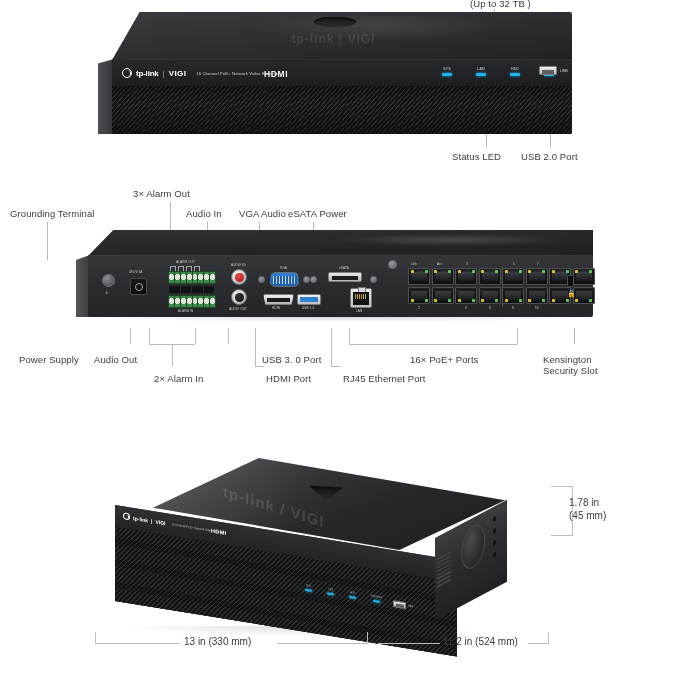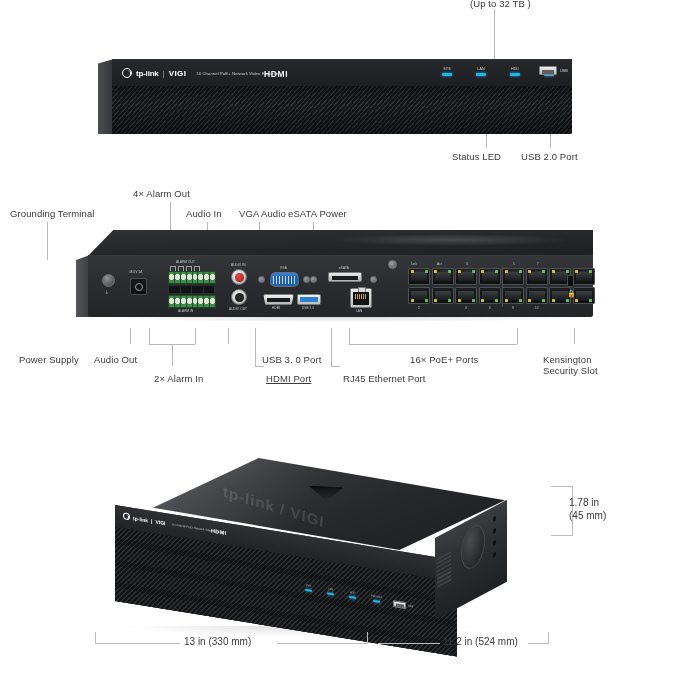--- a/index.html
+++ b/index.html
@@ -378,20 +378,25 @@
 <div id="stage">
 
   <div id="view-front">
 
     <div class="callout-label" style="left:470px; top:-2px;">(Up to 32 TB )</div>
     <div class="lead-line lead-v" style="left:494px; top:9px; height:56px;"></div>
 
     <div class="front-body">
       <div class="front-side"></div>
 
+      <div class="front-top">
+        <div class="front-top-sheen"></div>
+        <div class="top-vent"></div>
+        <div class="top-logo">tp-link | VIGI</div>
+      </div>
 
       <div class="front-face">
         <div class="fp-brand">
           <span class="tp-mark"></span>
           <span class="fp-tplink">tp-link</span>
           <span class="fp-sep">|</span>
           <span class="fp-vigi">VIGI</span>
           <span class="fp-model">16 Channel PoE+ Network Video Recorder</span>
         </div>
         <div class="fp-hdmi">HDMI</div>
@@ -431,21 +436,21 @@
 
     <div class="lead-line lead-v" style="left:550px; top:134px; height:14px;"></div>
     <div class="callout-label" style="left:521px; top:151px;">USB 2.0 Port</div>
   </div>
 
   <div id="view-rear">
 
     <div class="callout-label" style="left:10px; top:28px;">Grounding Terminal</div>
     <div class="lead-line lead-v" style="left:47px; top:42px; height:38px;"></div>
 
-    <div class="callout-label" style="left:133px; top:8px;">4× Alarm Out</div>
+    <div class="callout-label" style="left:133px; top:8px;">3× Alarm Out</div>
     <div class="lead-line lead-v" style="left:170px; top:22px; height:58px;"></div>
 
     <div class="callout-label" style="left:186px; top:28px;">Audio In</div>
     <div class="lead-line lead-v" style="left:207px; top:42px; height:38px;"></div>
 
     <div class="callout-label" style="left:239px; top:28px;">VGA Audio</div>
     <div class="lead-line lead-v" style="left:259px; top:42px; height:38px;"></div>
 
     <div class="callout-label" style="left:288px; top:28px;">eSATA Power</div>
     <div class="lead-line lead-v" style="left:313px; top:42px; height:38px;"></div>
@@ -689,21 +694,21 @@
     <div class="lead-line lead-v" style="left:172px; top:164px; height:22px;"></div>
     <div class="callout-label" style="left:94px; top:174px;">Audio Out</div>
     <div class="callout-label" style="left:154px; top:193px;">2× Alarm In</div>
 
     <div class="lead-line lead-v" style="left:228px; top:148px; height:16px;"></div>
 
     <div class="lead-line lead-v" style="left:255px; top:148px; height:16px;"></div>
     <div class="lead-line lead-v" style="left:255px; top:164px; height:22px;"></div>
     <div class="lead-line lead-h" style="left:255px; top:186px; width:9px;"></div>
     <div class="callout-label" style="left:262px; top:174px;">USB 3. 0 Port</div>
-    <div class="callout-label" style="left:266px; top:193px;text-decoration:underline;">HDMI Port</div>
+    <div class="callout-label" style="left:266px; top:193px;">HDMI Port</div>
 
     <div class="lead-line lead-v" style="left:331px; top:148px; height:38px;"></div>
     <div class="lead-line lead-h" style="left:331px; top:186px; width:9px;"></div>
     <div class="callout-label" style="left:343px; top:193px;">RJ45 Ethernet Port</div>
 
     <div class="lead-line lead-h" style="left:349px; top:164px; width:168px;"></div>
     <div class="lead-line lead-v" style="left:349px; top:148px; height:16px;"></div>
     <div class="lead-line lead-v" style="left:517px; top:148px; height:16px;"></div>
     <div class="callout-label" style="left:410px; top:174px;">16× PoE+ Ports</div>
 

